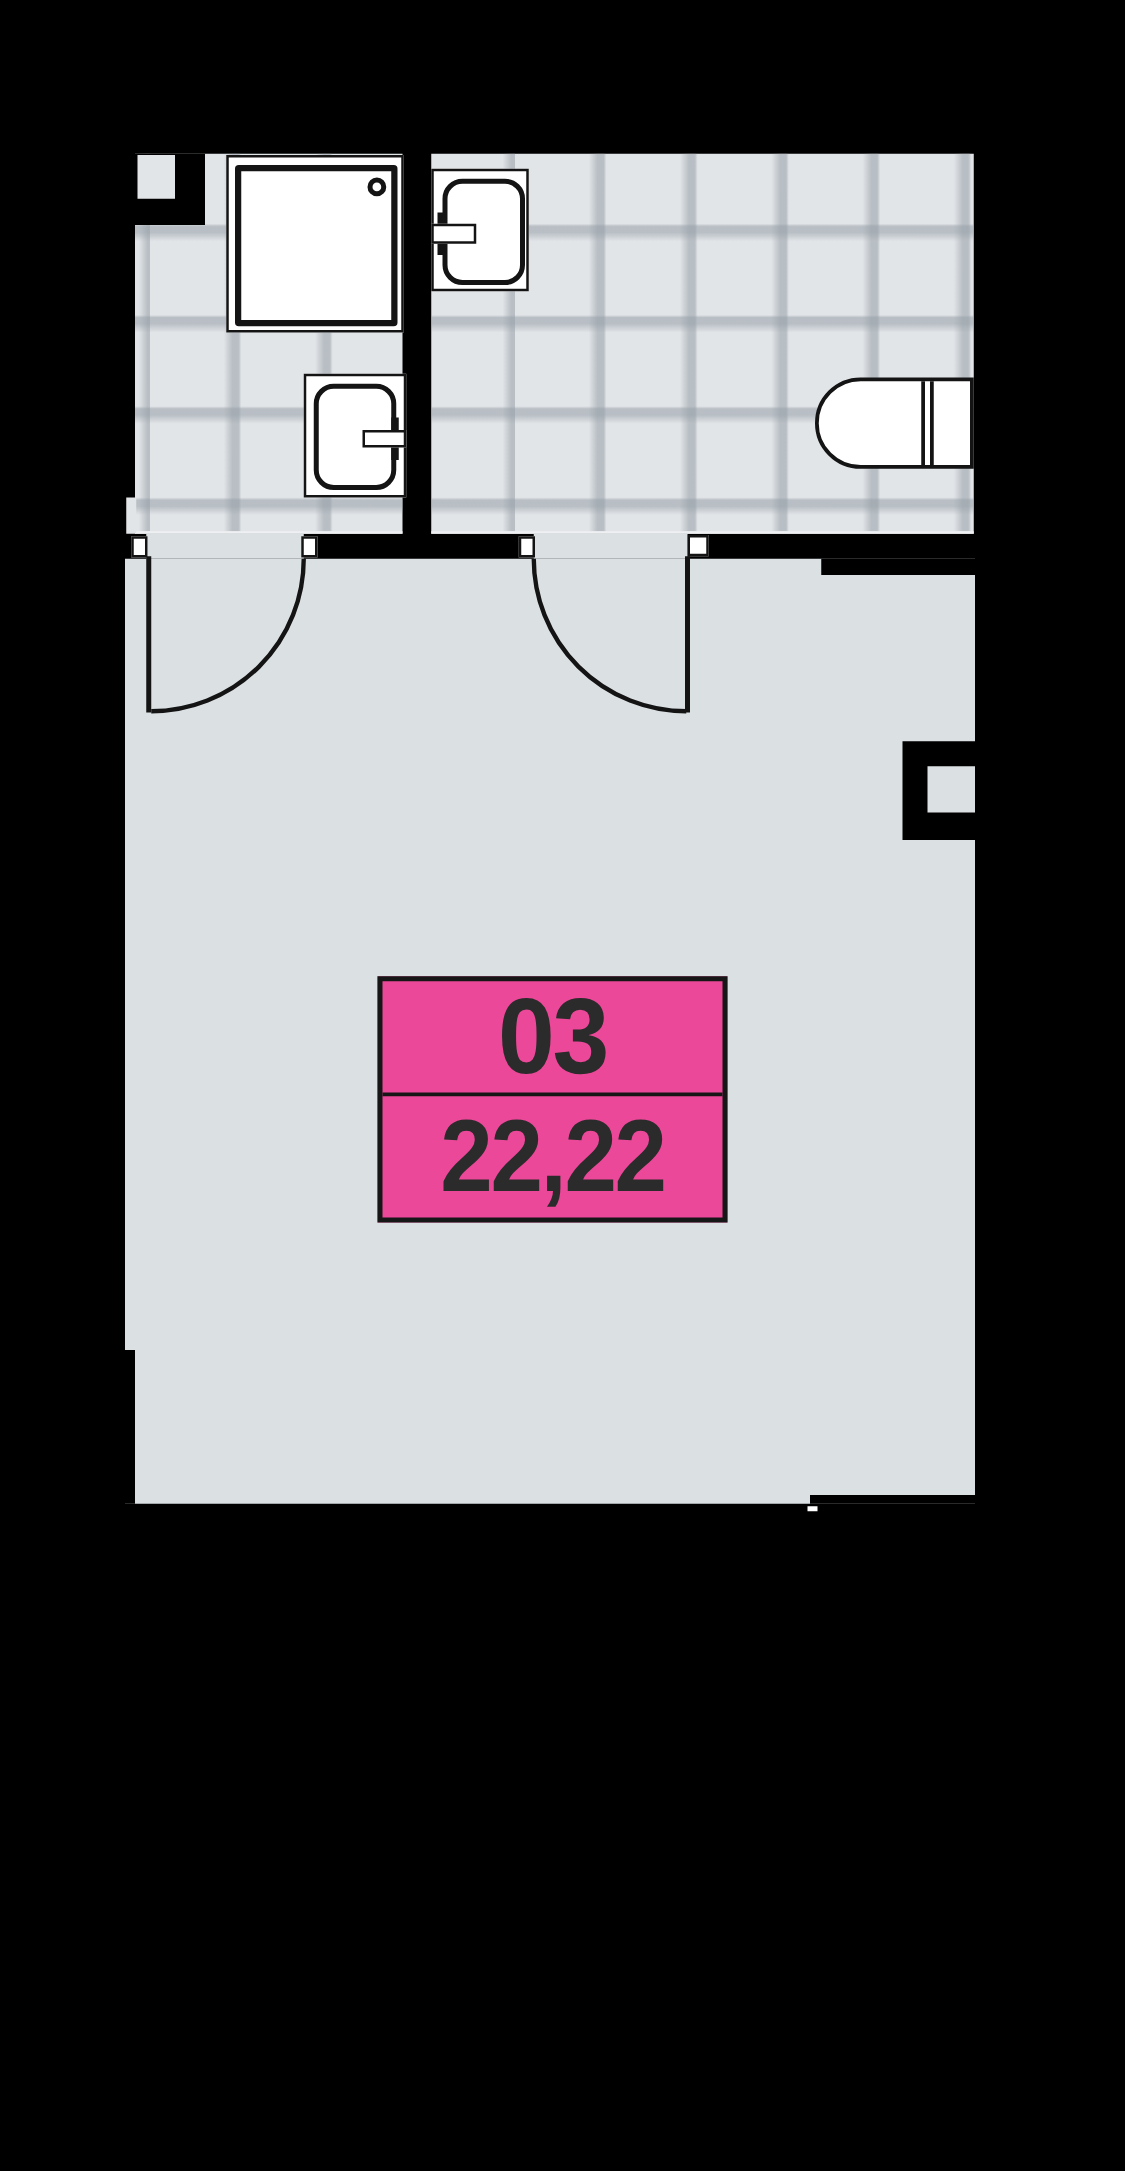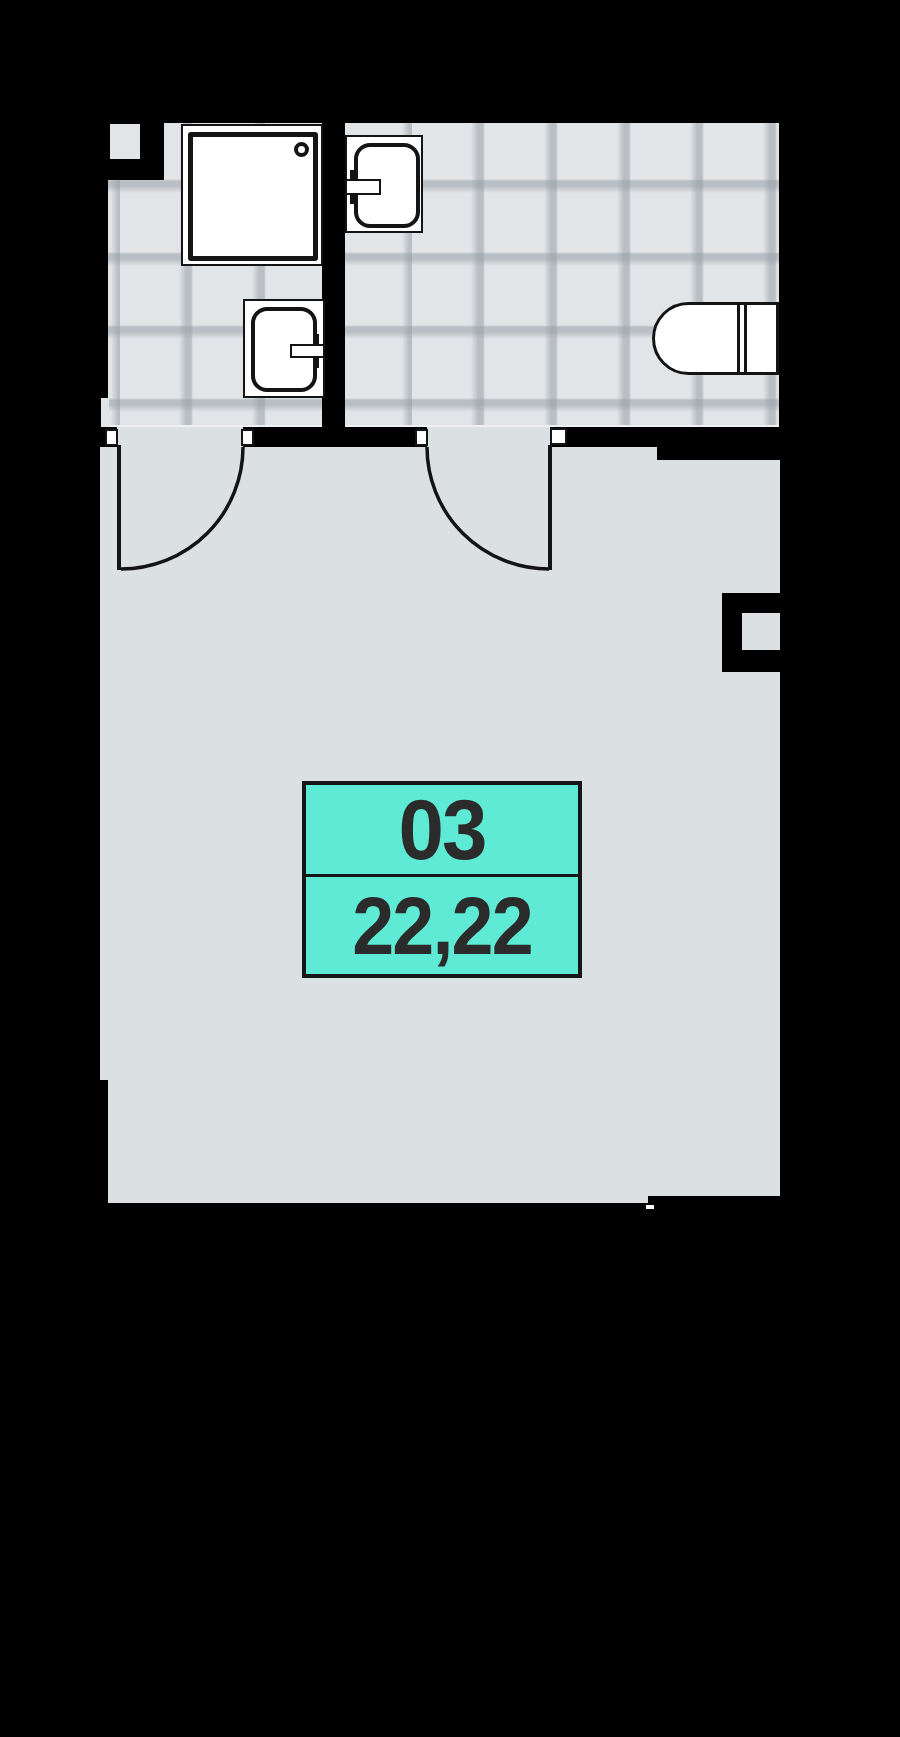--- a/index.html
+++ b/index.html
@@ -35,21 +35,21 @@
   .drain{position:absolute;width:15px;height:15px;border:4px solid #141414;border-radius:50%;box-sizing:border-box;background:#fff;}
   .basin{position:absolute;background:#fff;border:4px solid #141414;border-radius:16px;box-sizing:border-box;}
   .handle{position:absolute;background:#141414;}
   .faucet{position:absolute;background:#fff;border:2px solid #141414;box-sizing:border-box;}
   .heater{background:#fff;border:3px solid #141414;border-radius:37px 0 0 37px;box-sizing:border-box;}
   .hline{position:absolute;top:0;bottom:0;width:3px;background:#141414;}
   .jamb{background:#fff;border:2px solid #141414;box-sizing:border-box;}
   .leaf{background:#141414;}
   
   .label-box{
-    background:#5eead4;border:4px solid #161616;box-sizing:border-box;
+    background:#ec4899;border:4px solid #161616;box-sizing:border-box;
     display:flex;flex-direction:column;z-index:20;
   }
   .label-row{display:flex;align-items:center;justify-content:center;color:#2b2b2b;font-weight:700;}
   .label-num{height:89px;font-size:86px;letter-spacing:-2px;transform:scaleX(0.95);}
   .label-divider{height:3px;background:#161616;}
   .label-area{flex:1;font-size:82px;letter-spacing:-2px;transform:scaleX(0.92);}
   svg{display:block;}
 </style>
 </head>
 <body>

